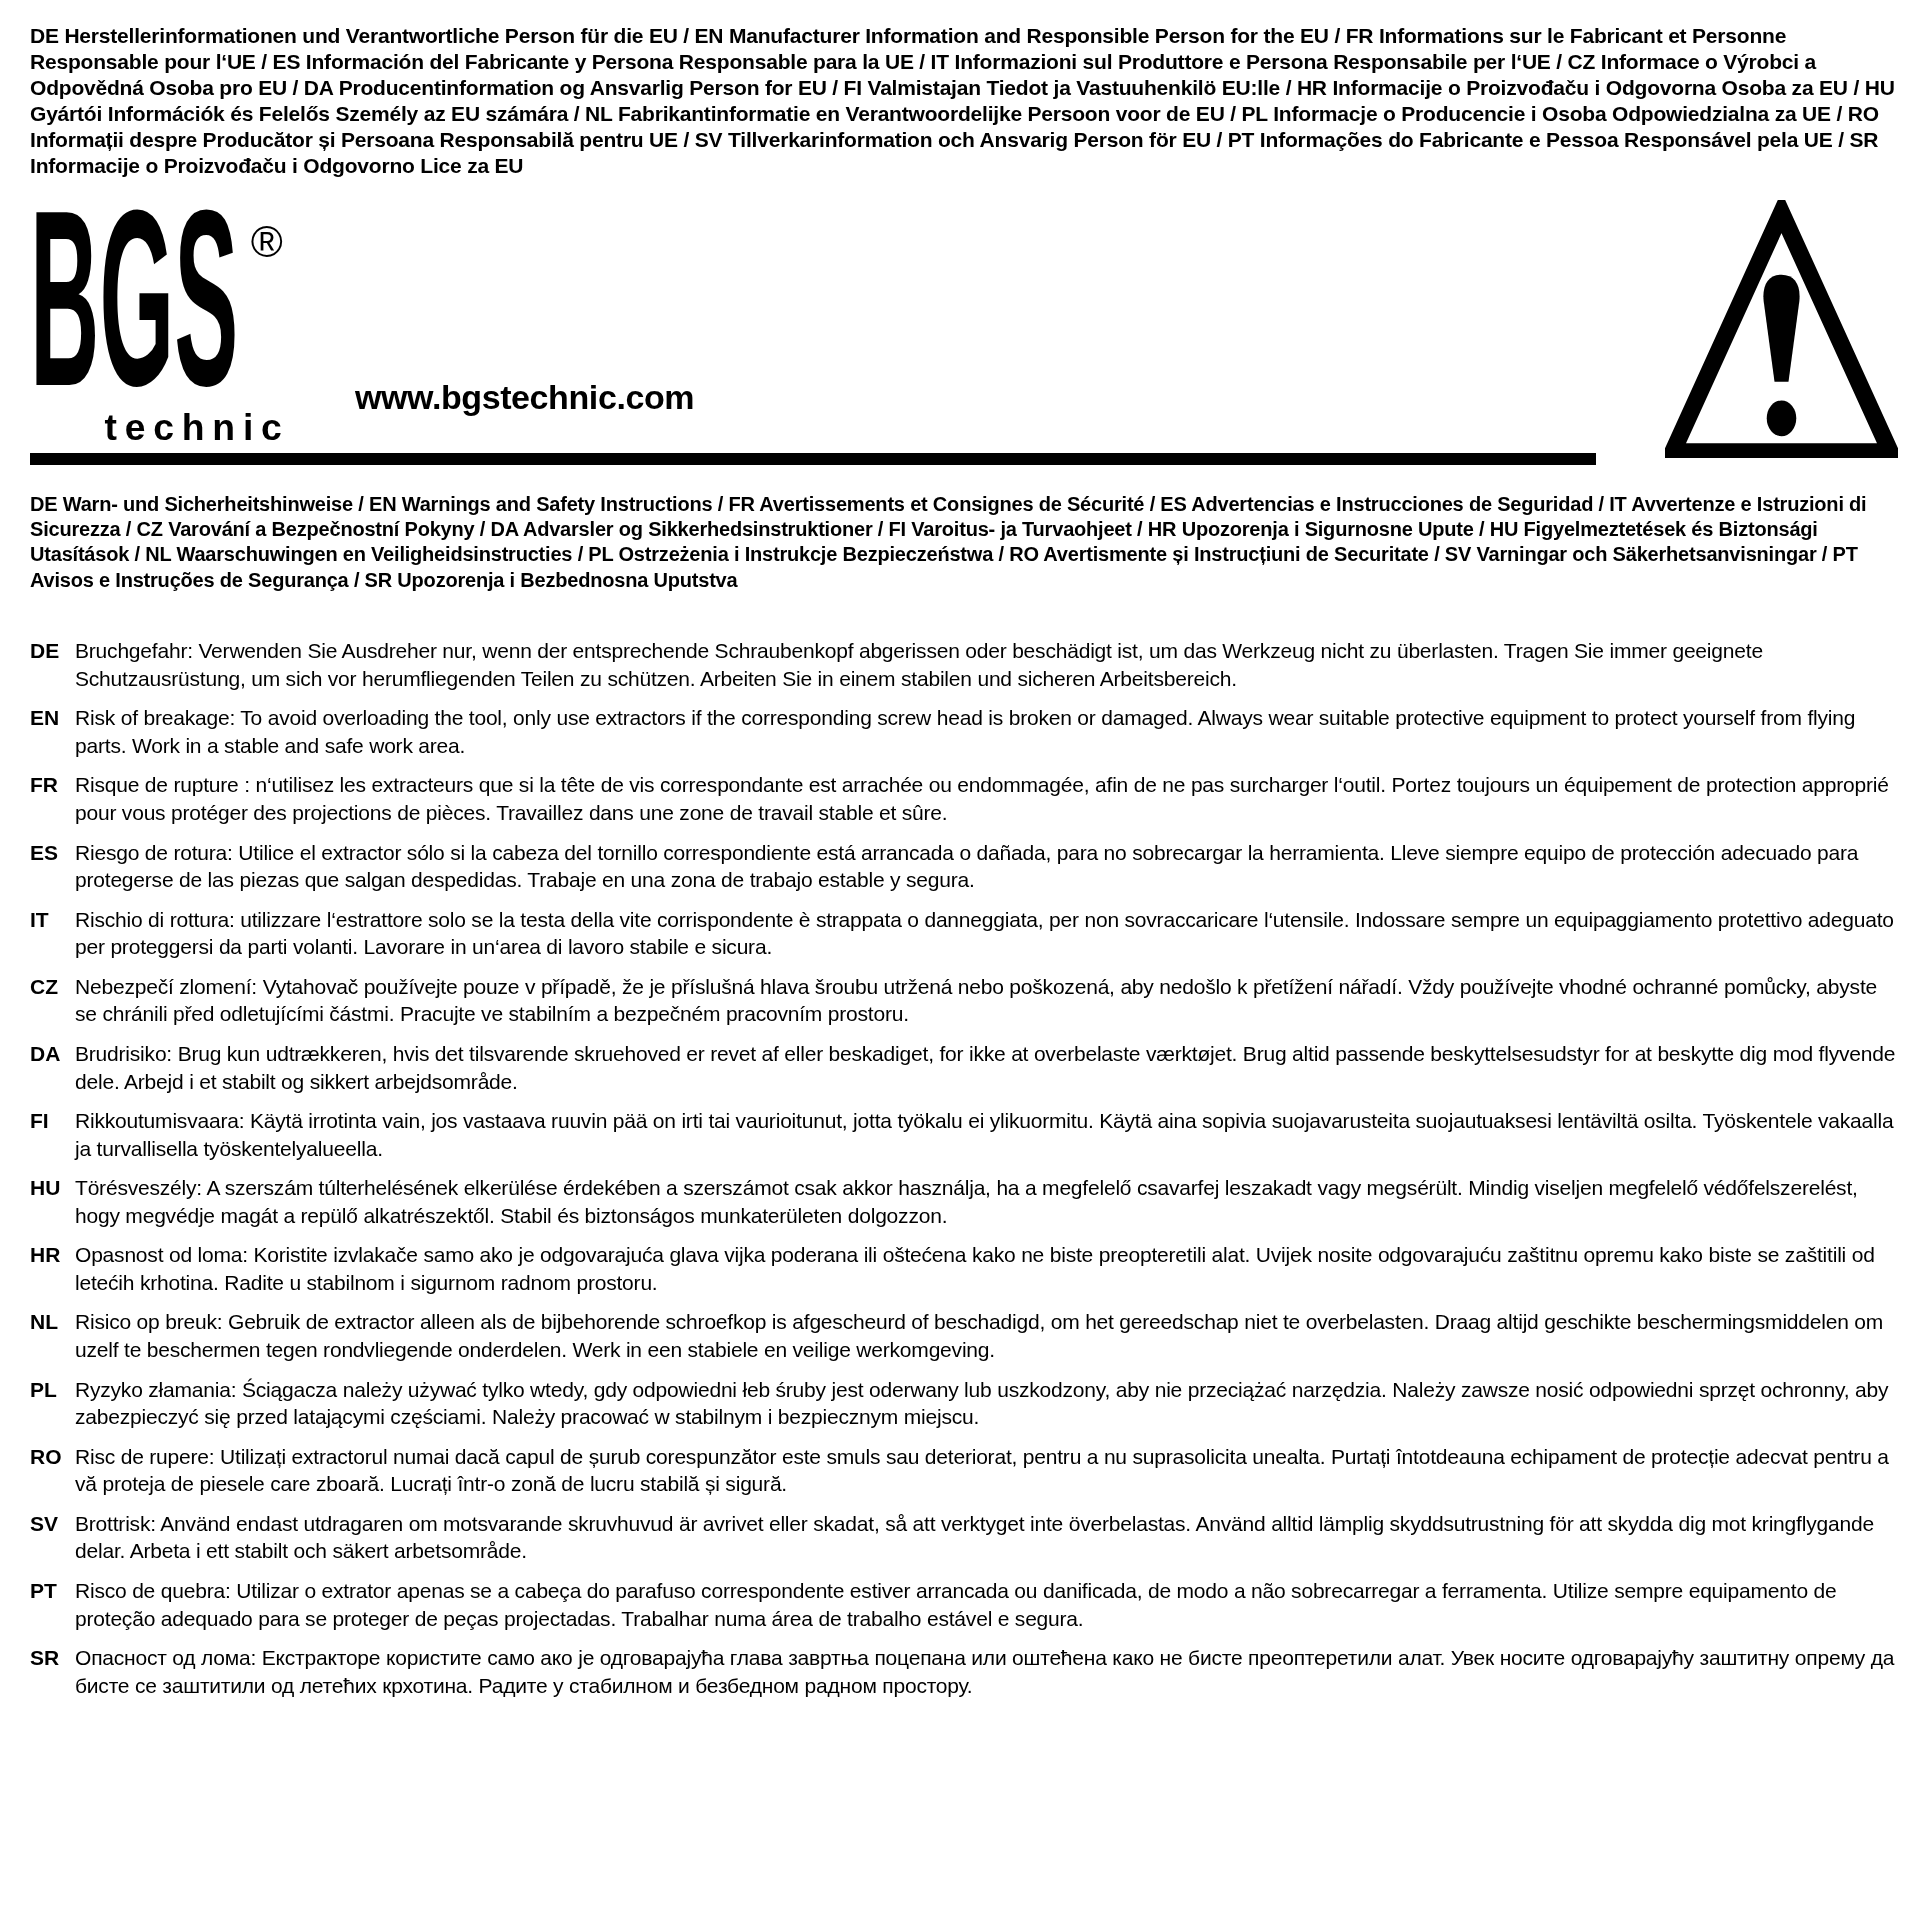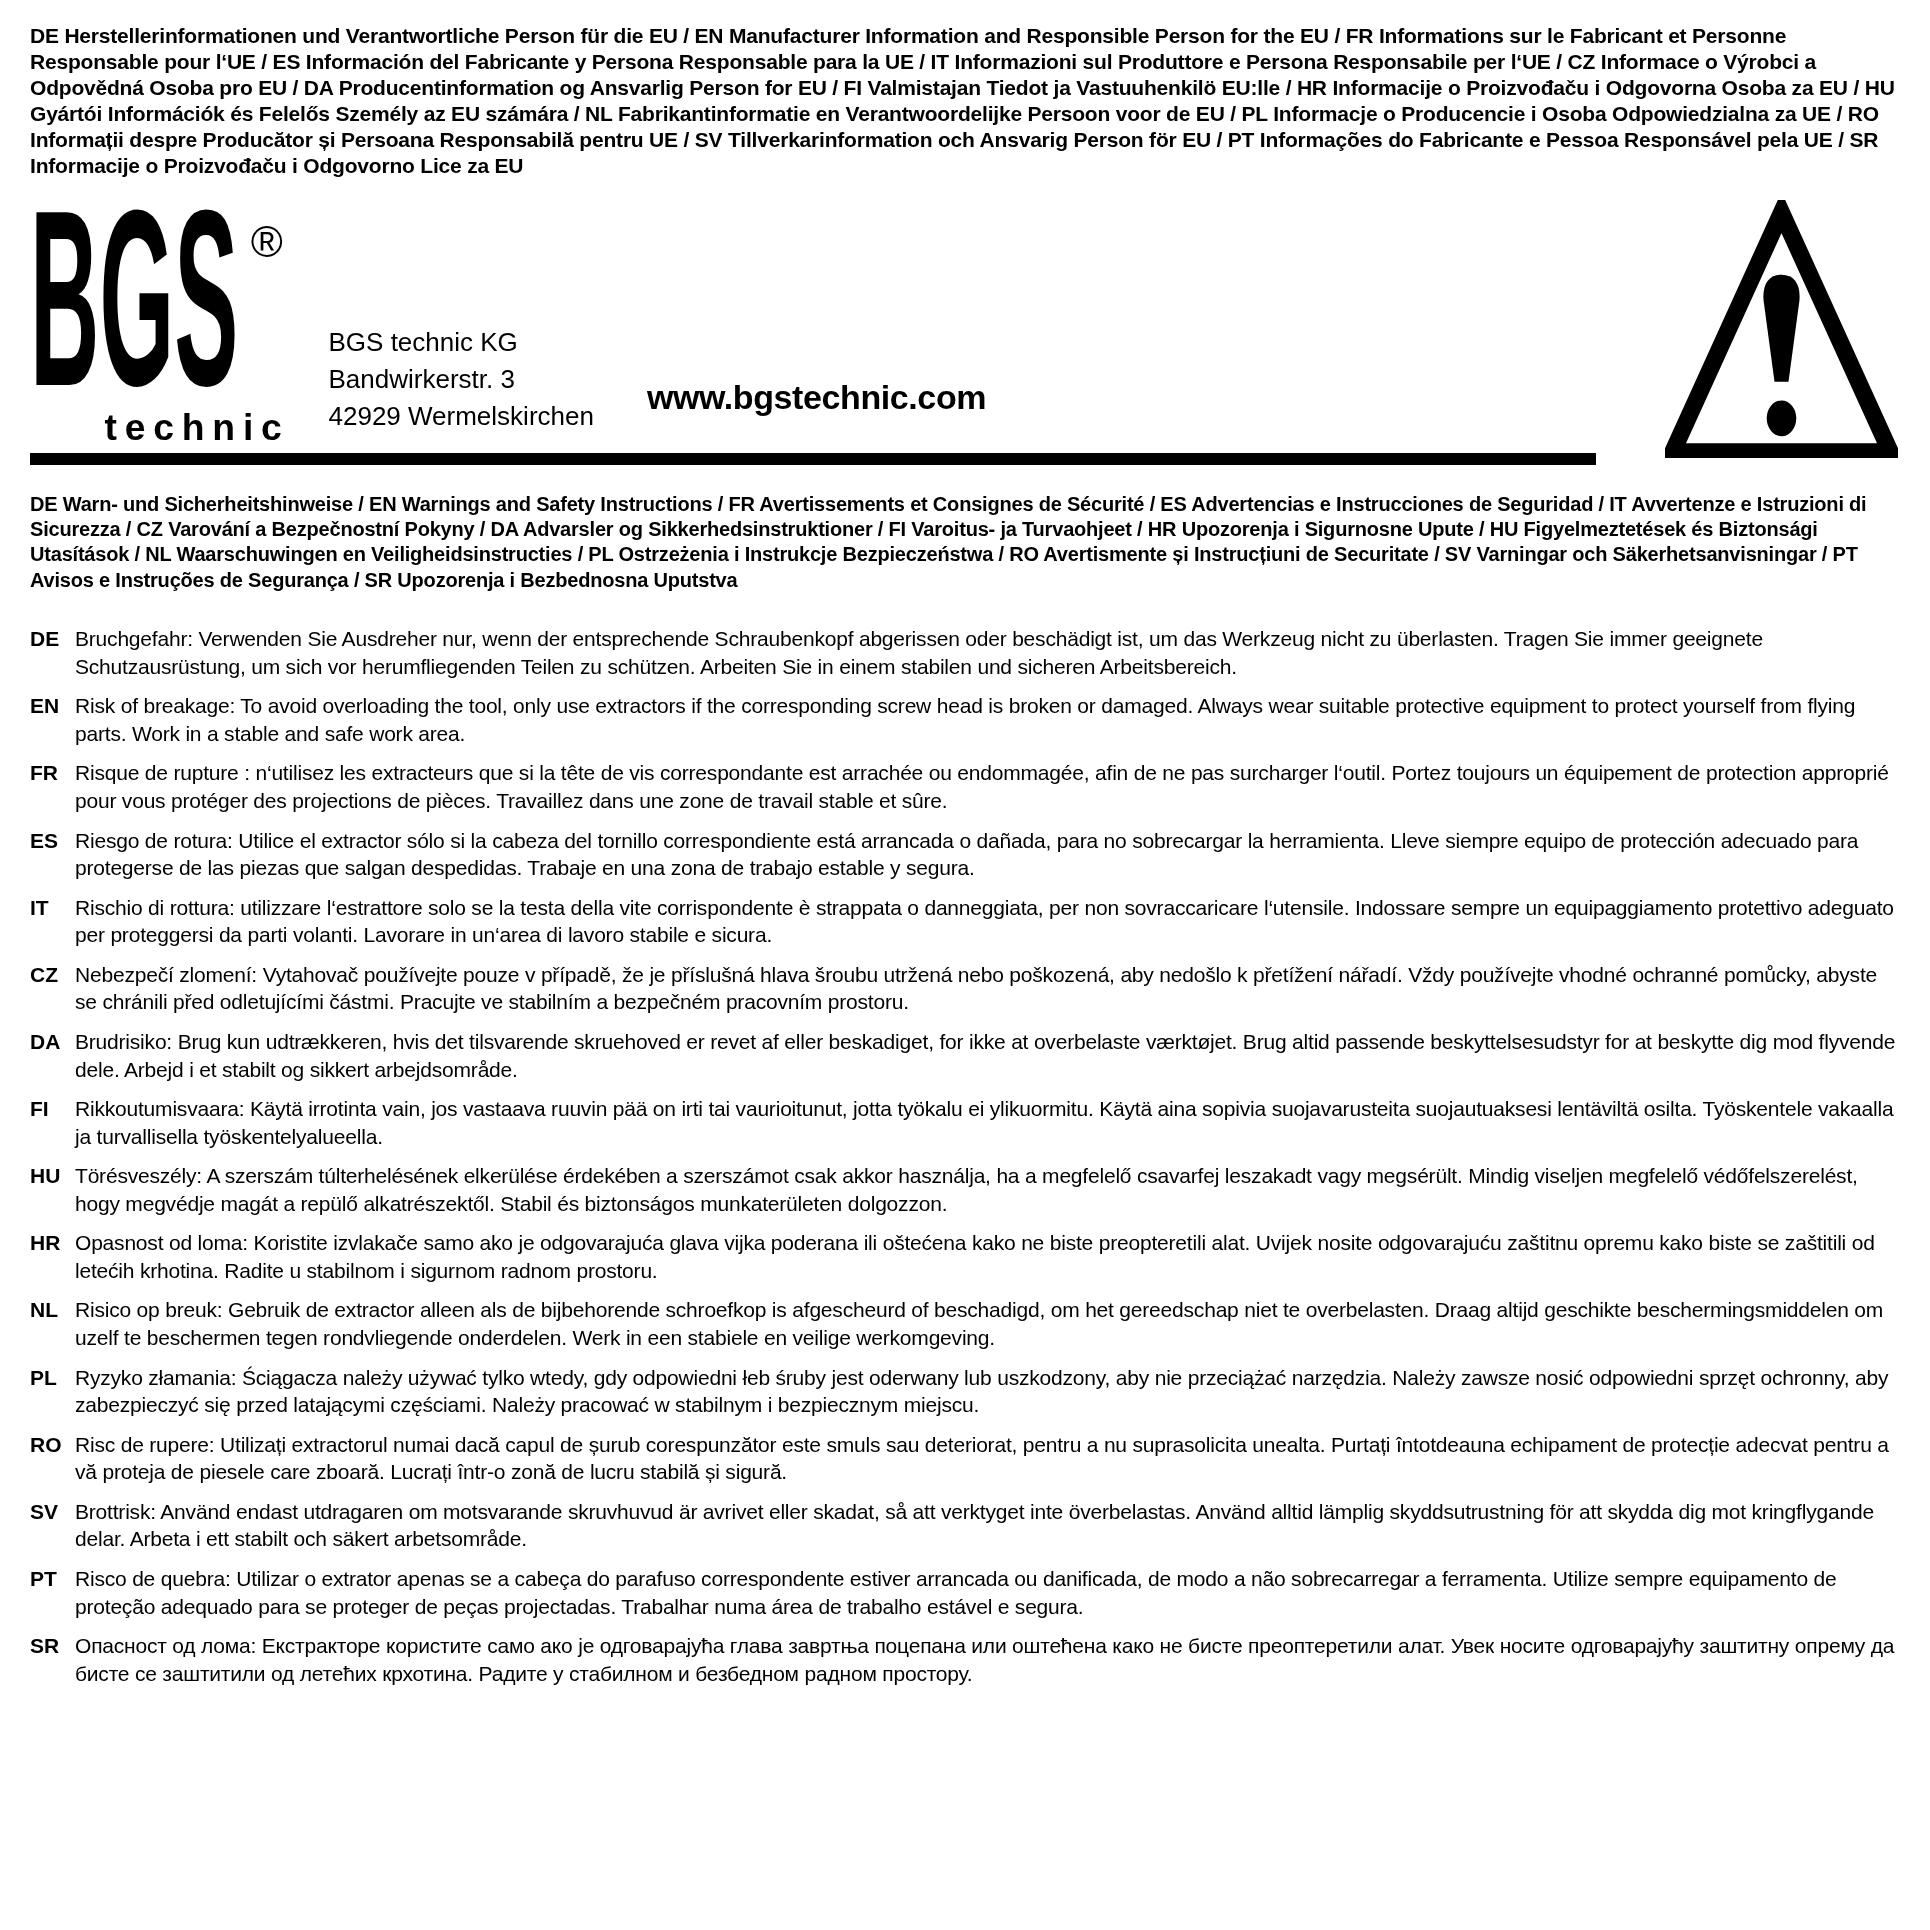--- a/index.html
+++ b/index.html
@@ -60,21 +60,21 @@
     background: #000;
     width: calc(100% - 304px);
   }
   .warnings-heading {
     margin-top: 26.5px;
     font-weight: bold;
     font-size: 20px;
     line-height: 1.27;
     letter-spacing: -0.2px;
   }
-  .warnings-list { margin-top: 32px; }
+  .warnings-list { margin-top: 44px; }
   .warning-row {
     display: flex;
     align-items: flex-start;
     margin-bottom: 11.7px;
   }
   .warning-lang {
     flex: 0 0 45px;
     font-weight: bold;
     font-size: 21px;
     line-height: 1.32;
@@ -93,25 +93,20 @@
 <p class="header-info">DE Herstellerinformationen und Verantwortliche Person für die EU / EN Manufacturer Information and Responsible Person for the EU / FR Informations sur le Fabricant et Personne Responsable pour l‘UE / ES Información del Fabricante y Persona Responsable para la UE / IT Informazioni sul Produttore e Persona Responsabile per l‘UE / CZ Informace o Výrobci a Odpovědná Osoba pro EU / DA Producentinformation og Ansvarlig Person for EU / FI Valmistajan Tiedot ja Vastuuhenkilö EU:lle / HR Informacije o Proizvođaču i Odgovorna Osoba za EU / HU Gyártói Információk és Felelős Személy az EU számára / NL Fabrikantinformatie en Verantwoordelijke Persoon voor de EU / PL Informacje o Producencie i Osoba Odpowiedzialna za UE / RO Informații despre Producător și Persoana Responsabilă pentru UE / SV Tillverkarinformation och Ansvarig Person för EU / PT Informações do Fabricante e Pessoa Responsável pela UE / SR Informacije o Proizvođaču i Odgovorno Lice za EU</p>
 
 <div class="brand-row">
 
   <svg class="logo-svg" width="272" height="251" viewBox="0 0 350 322" aria-hidden="true">
     <text x="0" y="243" font-size="322" font-weight="bold" font-family="Liberation Sans, sans-serif" textLength="268" lengthAdjust="spacingAndGlyphs">BGS</text>
     <text x="284" y="78" font-size="56" font-family="Liberation Sans, sans-serif">®</text>
     <text x="96" y="314" font-size="48" font-weight="bold" letter-spacing="10" font-family="Liberation Sans, sans-serif">technic</text>
   </svg>
 
-  <div class="company-address">
-    <div>BGS technic KG</div>
-    <div>Bandwirkerstr. 3</div>
-    <div>42929 Wermelskirchen</div>
-  </div>
 
 
   <div class="company-website">www.bgstechnic.com</div>
 
   <svg class="warning-triangle" width="233" height="258" viewBox="0 0 300 332" aria-hidden="true">
     <path d="M150 16 L290 324 L10 324 Z" fill="#ffffff" stroke="#000000" stroke-width="22" stroke-linejoin="miter" stroke-miterlimit="12"></path>
     <path d="M150 96 C167 96 175 109 173 130 L159 234 L141 234 L127 130 C125 109 133 96 150 96 Z" fill="#000000"></path>
     <ellipse cx="150" cy="281" rx="19" ry="23" fill="#000000"></ellipse>
   </svg>
 

